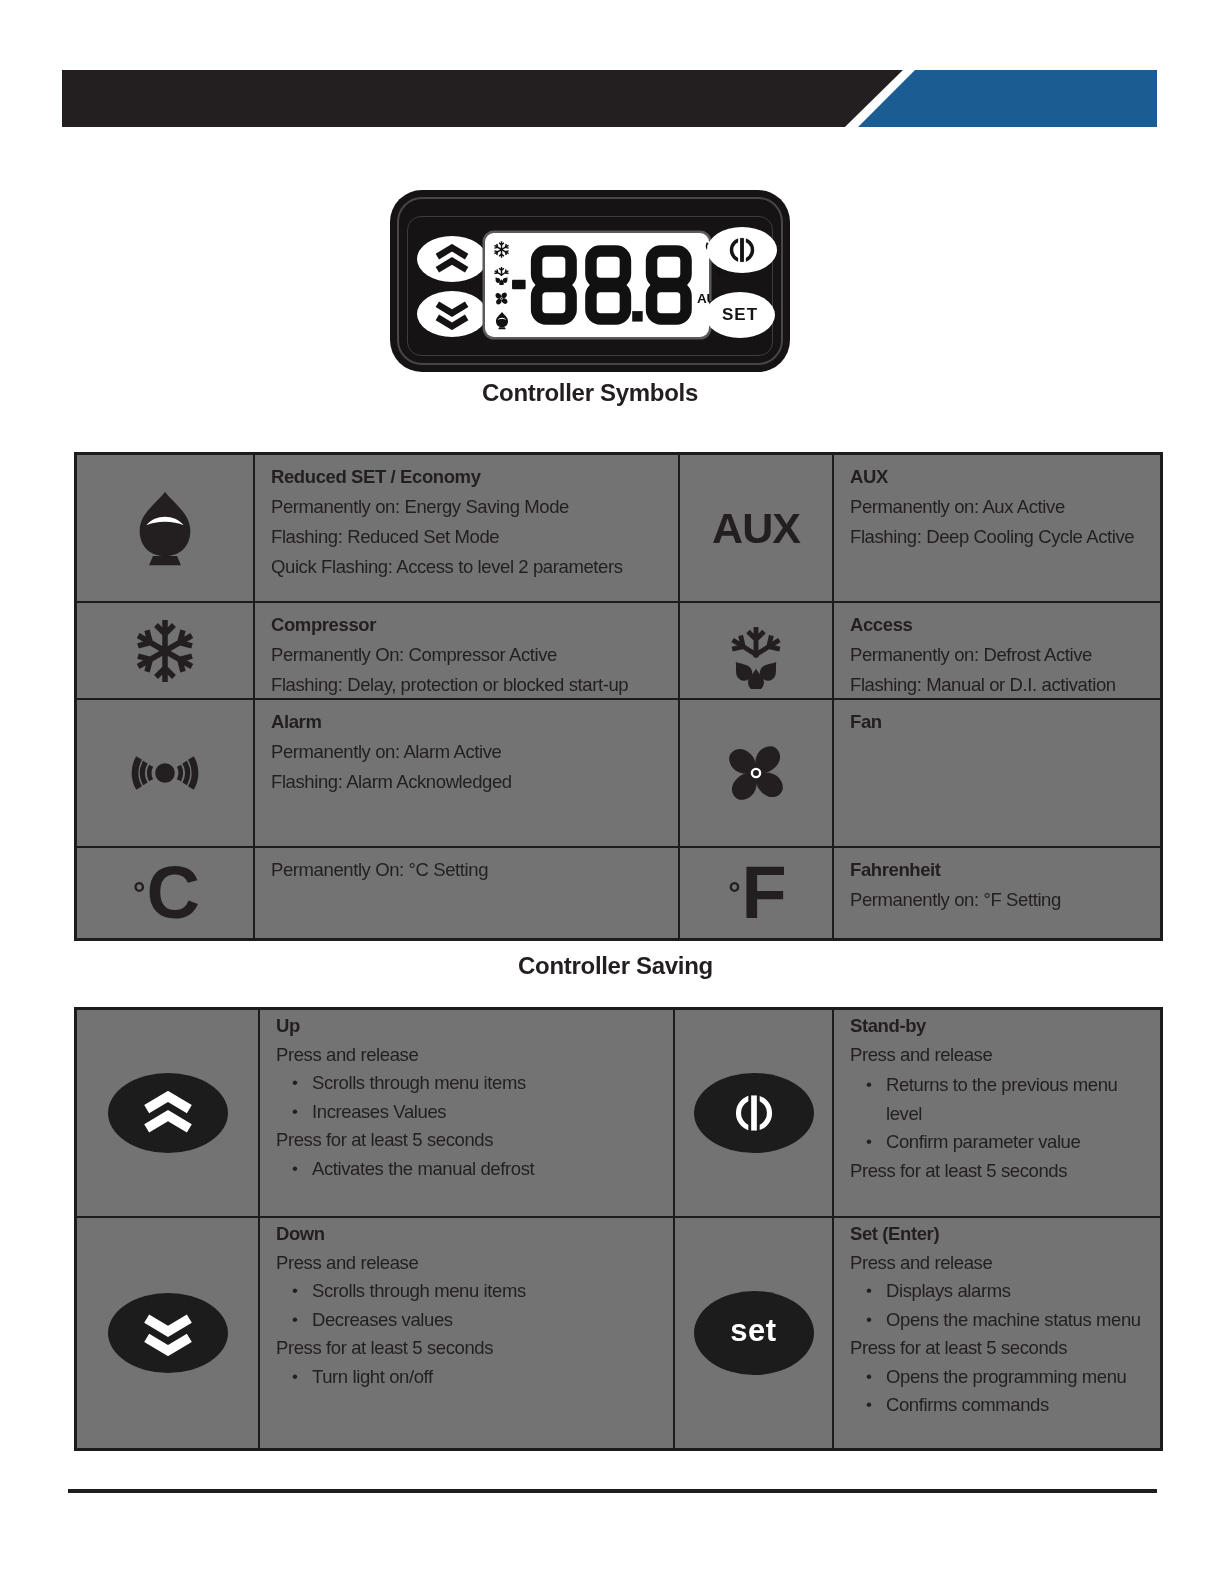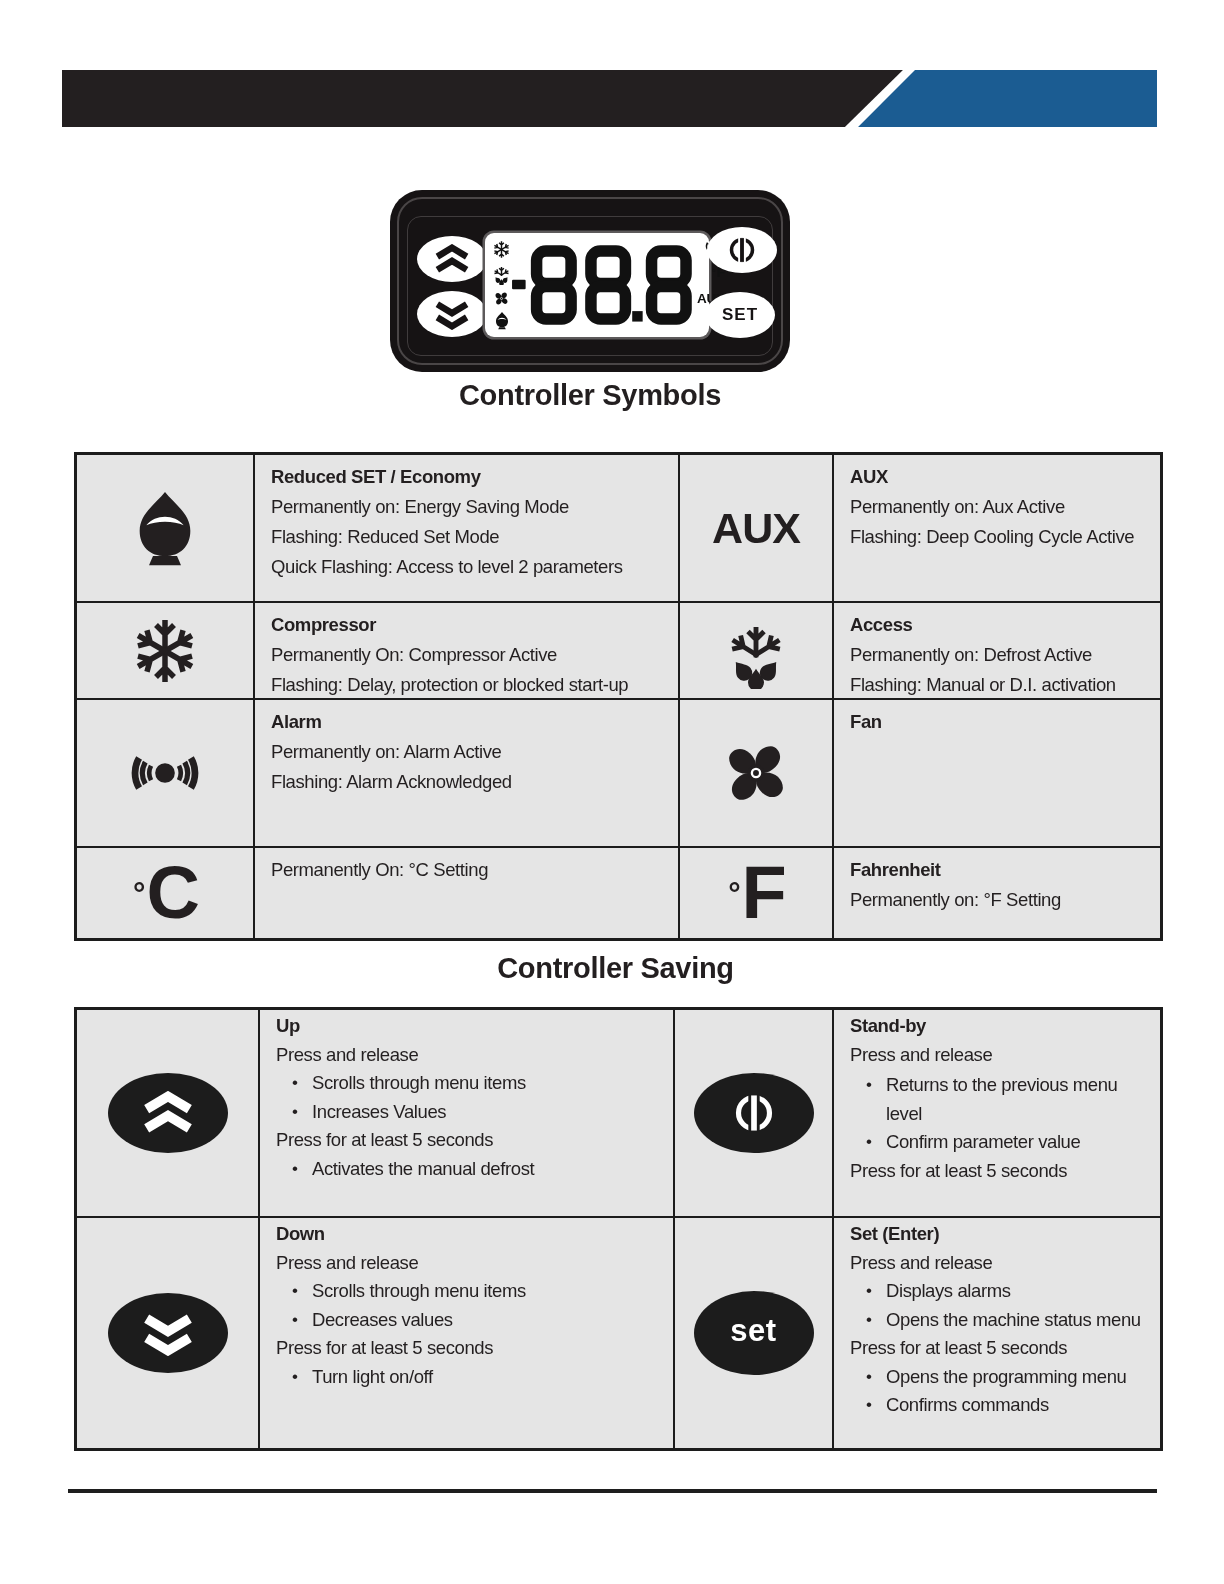--- a/index.html
+++ b/index.html
@@ -28,26 +28,26 @@
              align-items:flex-end;width:36px;padding:1px 0;}
   .lcd-lbl{font-weight:bold;font-size:13.5px;line-height:13px;letter-spacing:-0.3px;color:#111;}
   .dev-btn{position:absolute;width:70px;height:46px;border-radius:50%;background:#fff;
            display:flex;align-items:center;justify-content:center;color:#161314;}
   .dev-btn-up{left:27px;top:46px;}
   .dev-btn-down{left:27px;top:101px;}
   .dev-btn-power{left:317px;top:37px;--pwr-bg:#fff;}
   .dev-btn-set{left:315px;top:102px;font-weight:bold;font-size:17px;letter-spacing:1px;}
   .rot180{transform:rotate(180deg);}
   
-  .caption{position:absolute;font-weight:bold;font-size:29px;letter-spacing:-0.3px;
+  .caption{position:absolute;font-weight:bold;font-size:24px;letter-spacing:-0.3px;
            text-align:center;color:#231f20;}
   .caption-symbols{left:390px;width:400px;top:379px;}
   .caption-buttons{left:74px;width:1083px;top:952px;}
   
-  .tbl{position:absolute;left:74px;display:grid;border:3px solid #1c1c1c;background:#e5e5e5;}
+  .tbl{position:absolute;left:74px;display:grid;border:3px solid #1c1c1c;background:#737373;}
   .tbl-symbols{top:452px;width:1083px;
       grid-template-columns:178px 425px 154px 326px;
       grid-template-rows:148px 97px 148px 90px;}
   .tbl-buttons{top:1007px;width:1083px;
       grid-template-columns:183px 415px 159px 326px;
       grid-template-rows:208px 230px;}
   .cell{border-right:2px solid #1c1c1c;border-bottom:2px solid #1c1c1c;
         box-sizing:border-box;overflow:hidden;}
   .cell.last-col{border-right:none;}
   .cell.last-row{border-bottom:none;}

